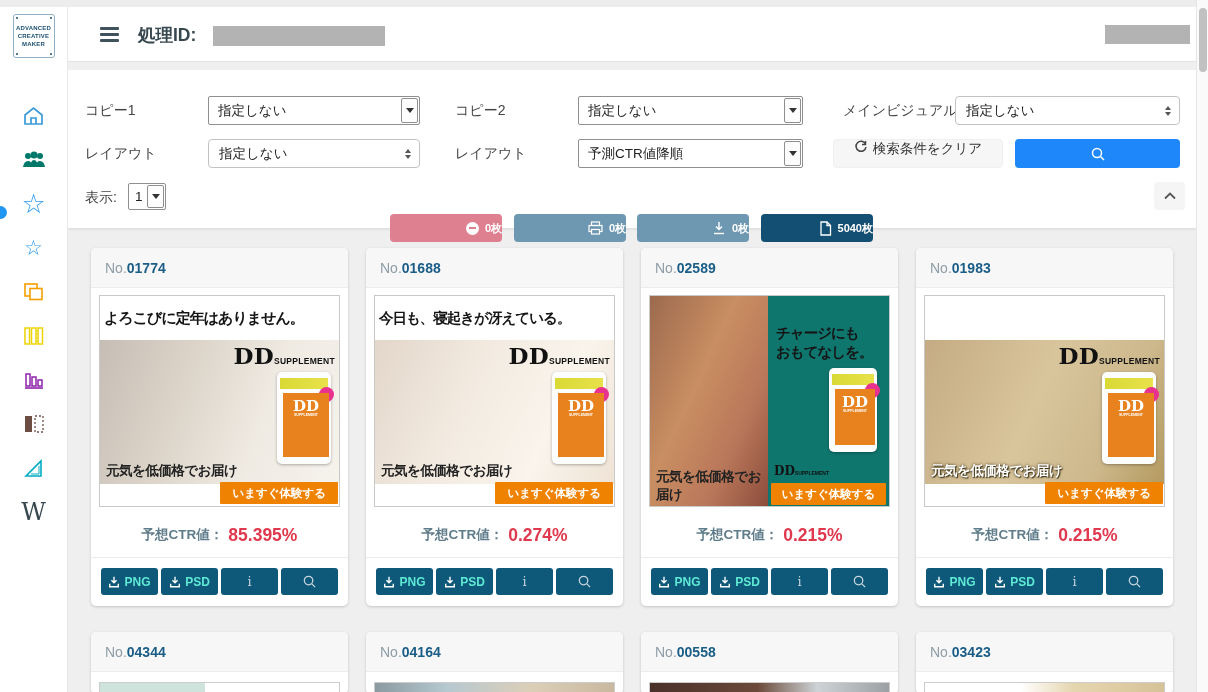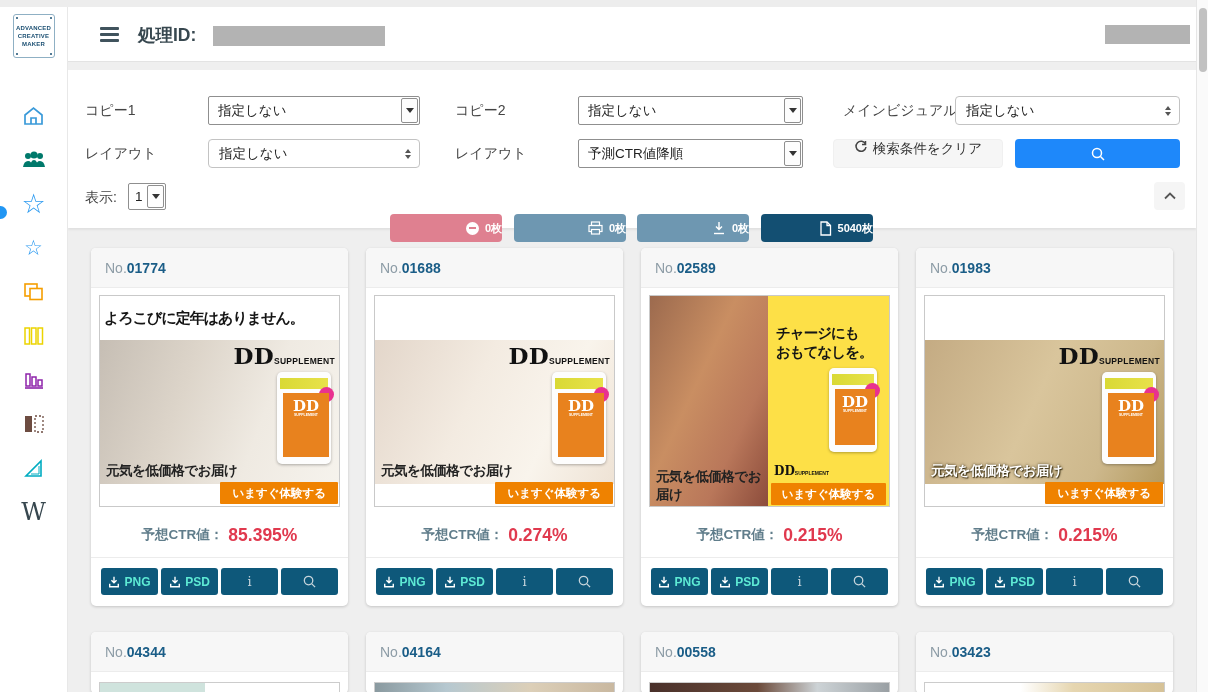--- a/index.html
+++ b/index.html
@@ -82,21 +82,21 @@
   .pkg .plabel { position:absolute; top:21px; left:6px; right:2px; bottom:7px; background:#e8821e; display:flex; flex-direction:column; align-items:center; padding-top:6px; }
   .pkg .plabel .pdd { font-family:"DejaVu Serif",serif; font-weight:bold; font-size:15px; color:#fff; line-height:14px; }
   .pkg .plabel .psub { font-size:3.5px; color:#fff; font-weight:bold; }
   .pkg .badge { position:absolute; top:15px; right:-3px; width:15px; height:15px; border-radius:50%; background:#e9318f; }
   .tagline { position:absolute; left:6px; bottom:6px; font-size:13.5px; font-weight:bold; color:#222; letter-spacing:-0.5px; }
   .tagline.on-dark { color:#fff; text-shadow:0 0 3px rgba(40,30,0,.9),1px 1px 1px rgba(40,30,0,.8); }
   .cta-row { position:absolute; left:0; bottom:0; width:241px; height:22px; background:#fff; }
   .cta { position:absolute; right:3px; bottom:2px; height:22px; padding:0 12px; background:#ef8200; color:#fff; font-size:11.5px; font-weight:bold; display:flex; align-items:center; border-radius:1px;text-align:right; }
   
   .split .photoL { position:absolute; left:0; top:0; width:120px; height:212px; background:linear-gradient(115deg,#9c6a4e 0%,#c98e62 40%,#b9775a 70%,#8a4a3a 100%); }
-  .split .rightP { position:absolute; right:0; top:0; width:121px; height:212px; background:#fde047; }
+  .split .rightP { position:absolute; right:0; top:0; width:121px; height:212px; background:#0f766e; }
   .h2l { margin-top:28px; padding-left:8px; display:flex; flex-direction:column; font-weight:bold; font-size:14.5px; color:#151515; letter-spacing:-1px; line-height:19px; }
   .pkg.mid { position:absolute; right:12px; top:72px; width:48px; height:84px; }
   .brand-sm { position:absolute; left:6px; bottom:30px; font-family:"DejaVu Serif",serif; font-weight:bold; font-size:12px; color:#111; }
   .brand-sm span { font-family:"Liberation Sans",sans-serif; font-size:5px; font-weight:bold; }
   .cta.full { left:3px; right:3px; bottom:3px; justify-content:center; padding:0; }
   .split .tagline { bottom:4px; }
 
   .ctr-row { height:44px; display:flex; align-items:center; justify-content:center; }
   .ctr-label { font-size:13.5px; font-weight:bold; color:#607d8b; }
   .ctr-val { font-size:17.5px; font-weight:bold; color:#e0394e; margin-left:5px; }
@@ -351,20 +351,21 @@
       </div>
     </div>
 
     <div class="card">
       <div class="card-head">
         <span class="no-prefix">No.</span>
           <span class="no-val">01688</span>
       </div>
       <div class="card-media">
         <div class="creative">
+          <div class="headline hl-14">今日も、寝起きが冴えている。</div>
           <div class="photo photo2">
             <div class="brand"><span style="font-family:inherit;font-size:inherit">DD</span><span>SUPPLEMENT</span></div>
             <div class="pkg">
                 <span class="band"></span>
                 <span class="badge"></span>
               <span class="plabel">
                   <span class="pdd">DD</span>
                   <span class="psub">SUPPLEMENT</span>
                 </span>
             </div>

